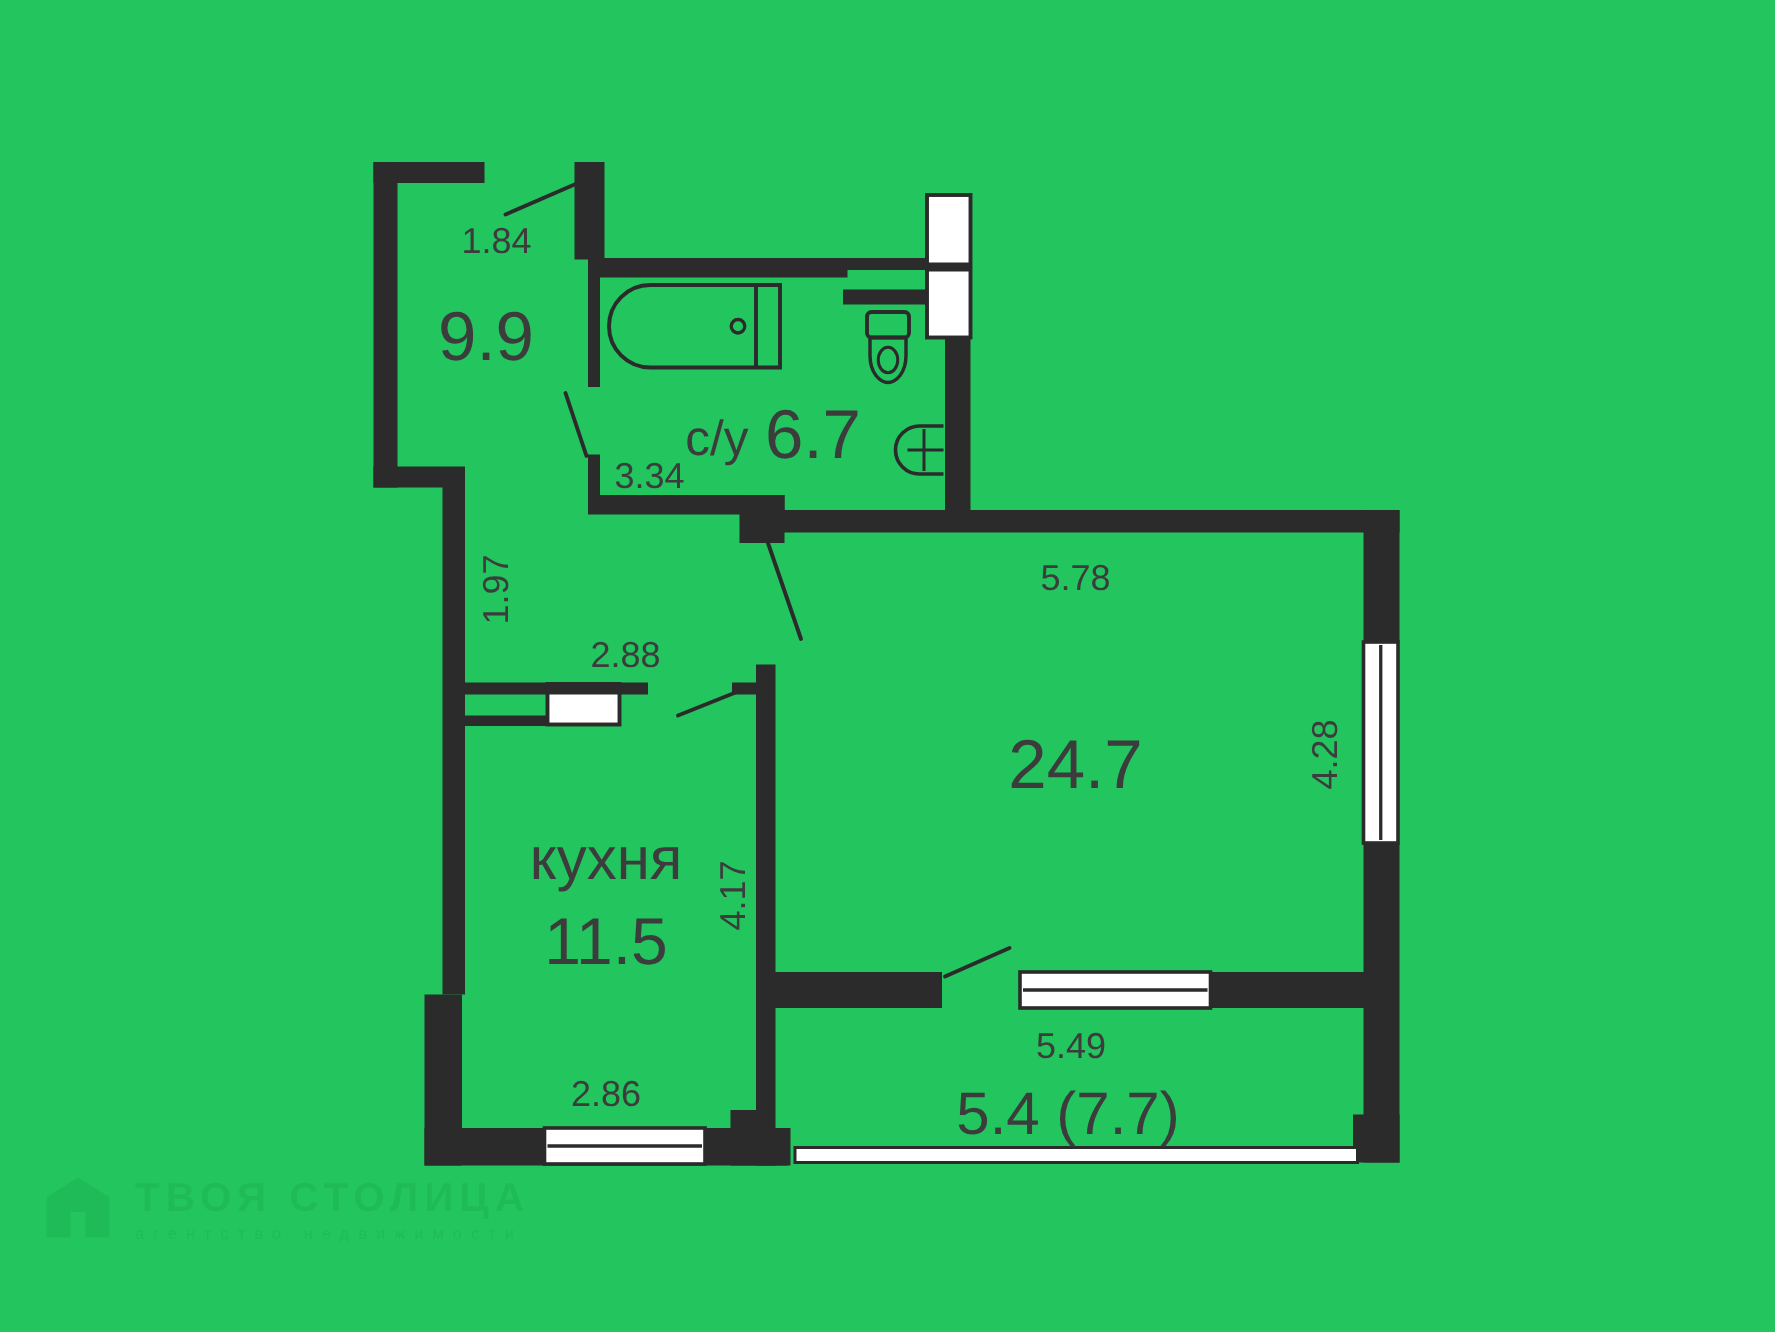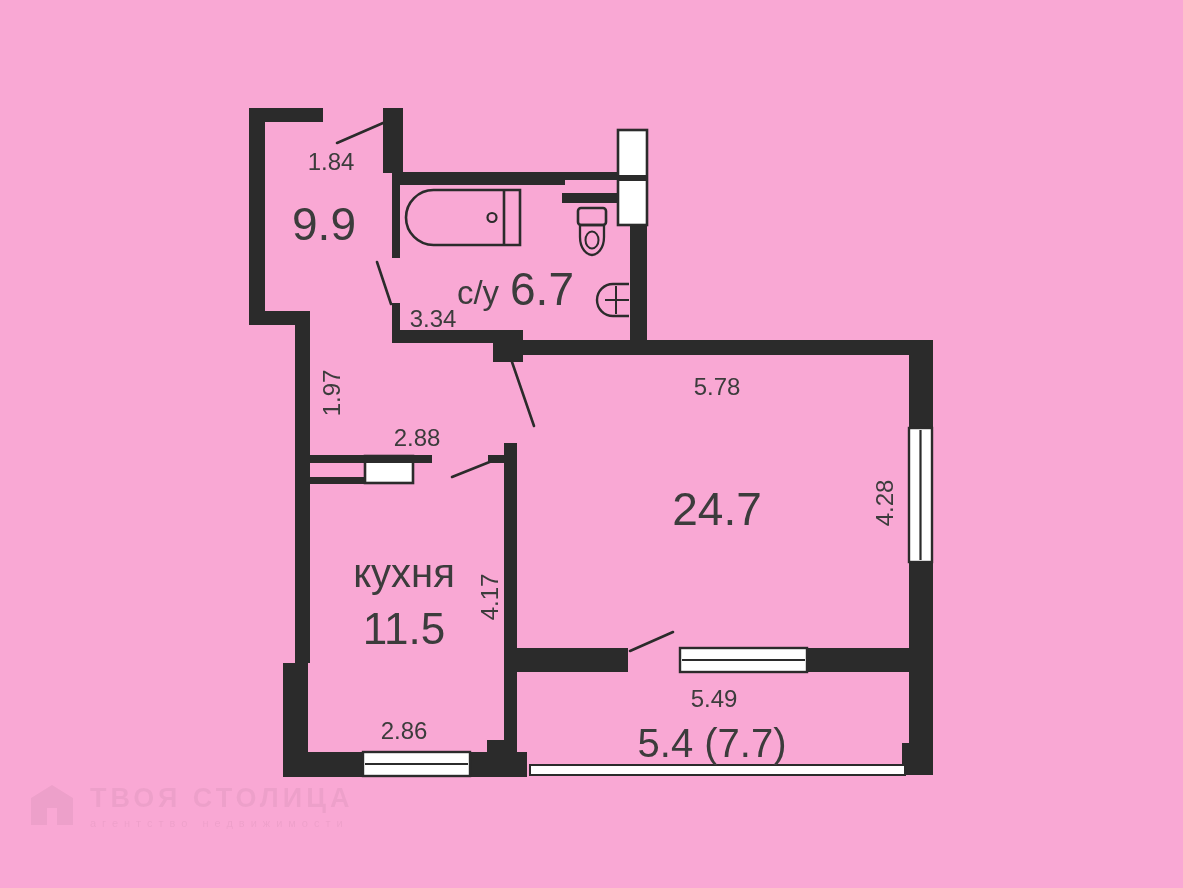--- a/index.html
+++ b/index.html
@@ -1,17 +1,17 @@
 <!DOCTYPE html>
 <html><head>
 <meta charset="utf-8">
 <title>floor-plan</title>
 <style>
   html,body{margin:0;padding:0;background:#ffffff;}
-  .stage{position:relative;width:1183px;height:888px;background:#f9a8d4;overflow:hidden;
+  .stage{position:relative;width:1183px;height:888px;background:#22c55e;overflow:hidden;
          font-family:"Liberation Sans", sans-serif;}
   svg text{font-family:"Liberation Sans", sans-serif;}
   .watermark{position:absolute;left:30px;top:784px;display:flex;align-items:flex-start;
              gap:16px;opacity:0.045;color:#000;pointer-events:none;}
   .wm-logo{width:44px;height:42px;}
   .wm-title{font-size:27px;font-weight:bold;letter-spacing:4px;line-height:1.1;}
   .wm-sub{font-size:11px;letter-spacing:6px;margin-top:3px;}
 </style>
 </head>
 <body>

